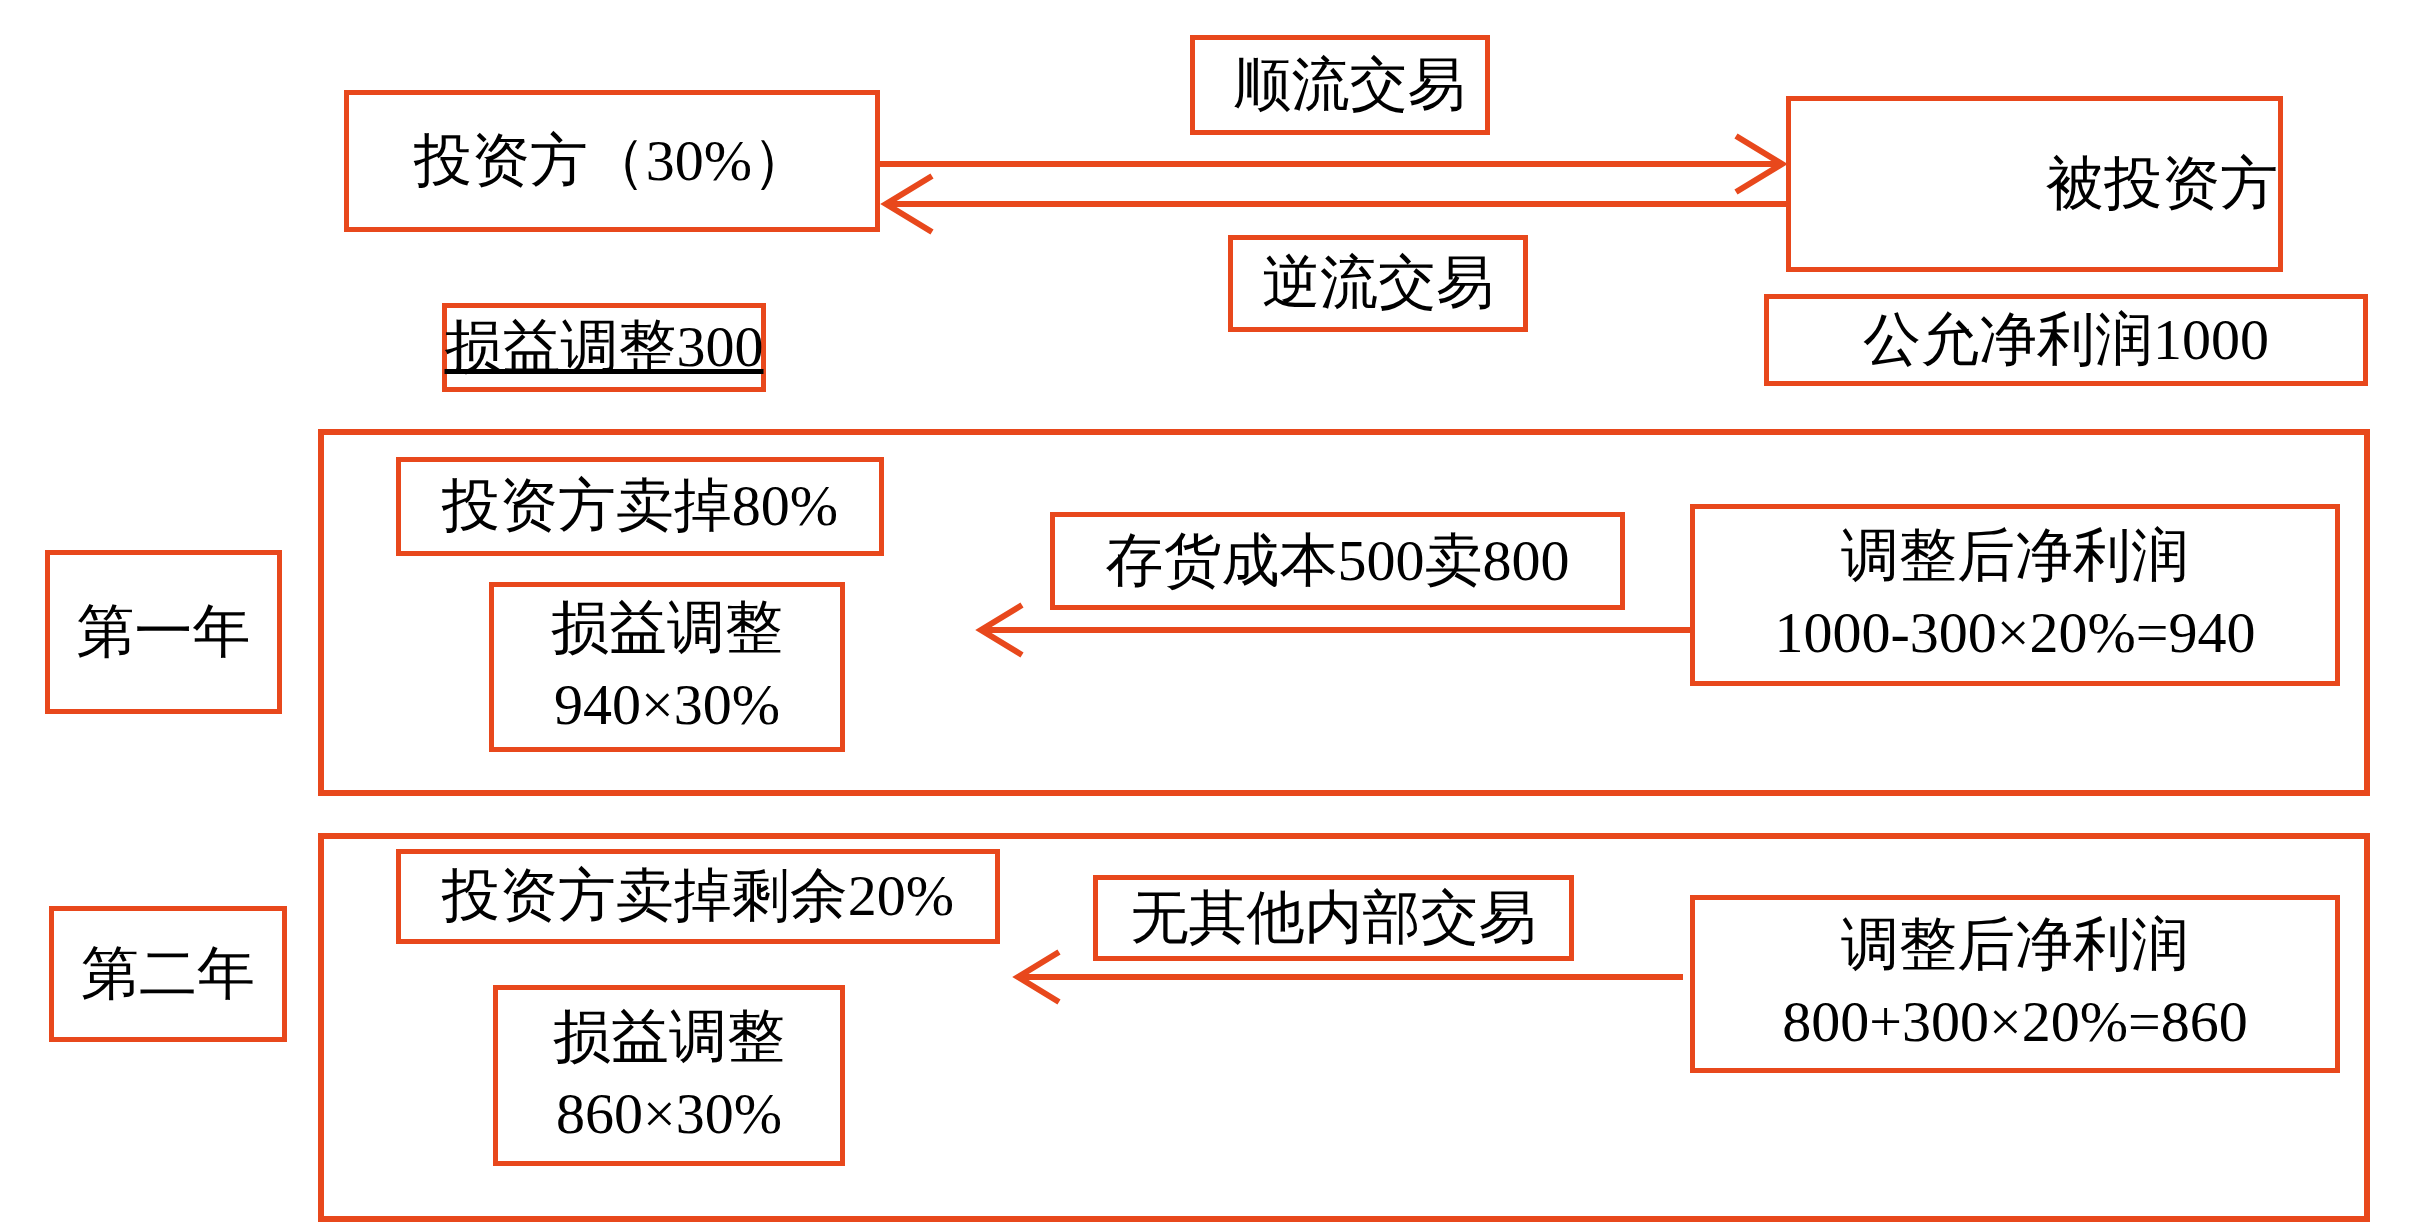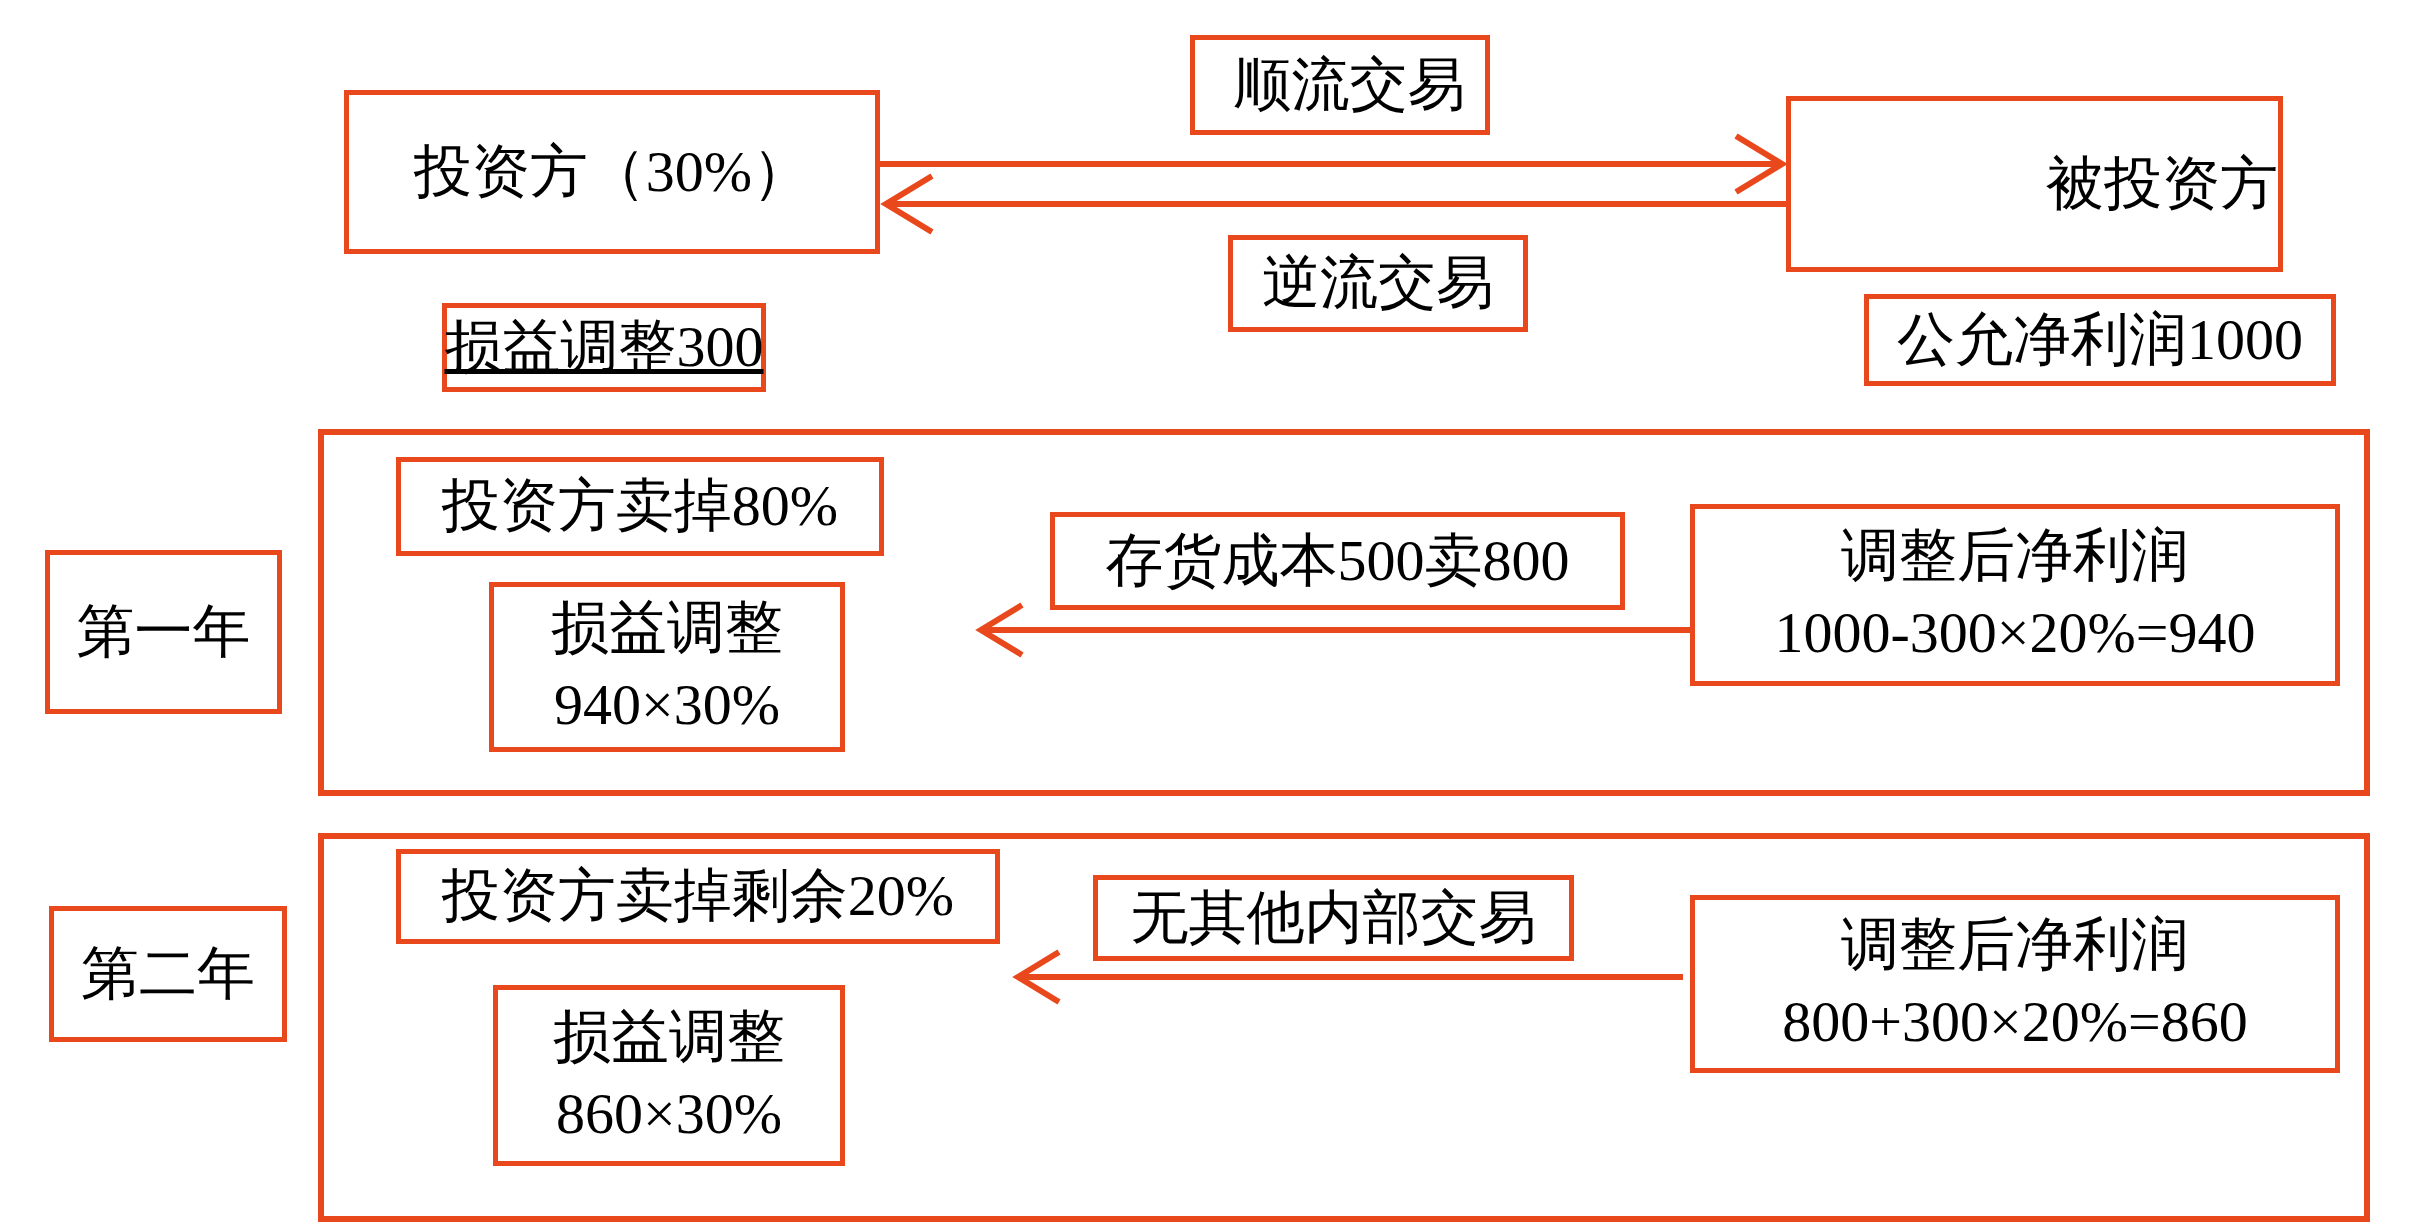--- a/index.html
+++ b/index.html
@@ -37,25 +37,25 @@
     background:transparent;
   }
   .arrow-layer{
     position:absolute;
     left:0;top:0;width:2419px;height:1231px;
     pointer-events:none;
   }
 
   
   .box-downstream{left:1190px;top:35px;width:300px;height:100px;padding-left:19px;}
-  .box-investor{left:344px;top:90px;width:536px;height:164px;}
+  .box-investor{left:344px;top:90px;width:536px;height:142px;}
   .box-investee{left:1786px;top:96px;width:497px;height:176px;align-items:flex-end;}
   .box-upstream{left:1228px;top:235px;width:300px;height:97px;}
   .box-investor-note{left:442px;top:303px;width:324px;height:89px;text-decoration:underline;}
-  .box-investee-note{left:1864px;top:294px;width:472px;height:92px;}
+  .box-investee-note{left:1764px;top:294px;width:604px;height:92px;}
 
   
   .outer-y1{left:318px;top:429px;width:2052px;height:367px;}
   .box-y1-label{left:45px;top:550px;width:237px;height:164px;}
   .box-y1-sell{left:396px;top:457px;width:488px;height:99px;}
   .box-y1-txn{left:1050px;top:512px;width:575px;height:98px;}
   .box-y1-adj{left:1690px;top:504px;width:650px;height:182px;}
   .box-y1-equity{left:489px;top:582px;width:356px;height:170px;}
 
   

